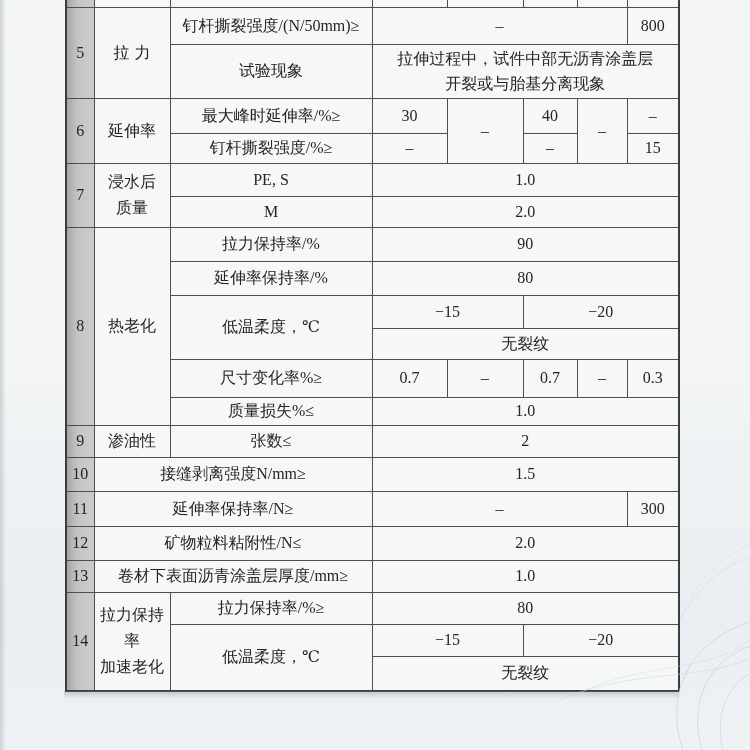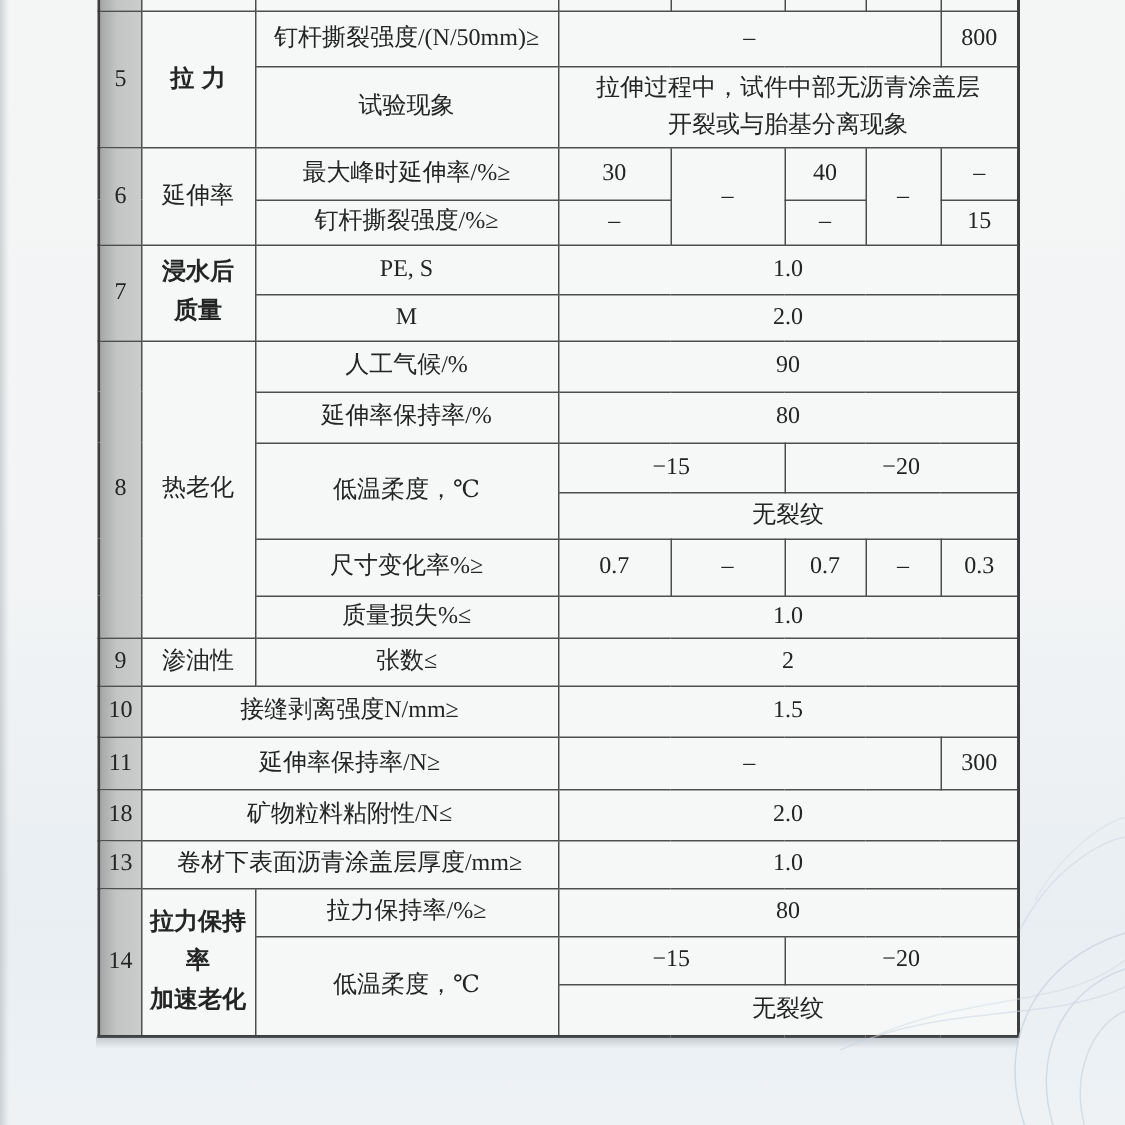--- a/index.html
+++ b/index.html
@@ -14,24 +14,24 @@
     position:absolute;left:65px;top:0;width:613px;
     border-collapse:collapse;table-layout:fixed;
     background:#f6f8f8;border:2px solid #3d3d3d;border-top:none;
   }
   table.spec td{
     border:1px solid #4e4e4e;text-align:center;vertical-align:middle;
     font-size:16px;padding:0;line-height:1.25;overflow:hidden;
   }
   td.num{background:linear-gradient(90deg,#a6a6a6 0,#c3c5c5 40%,#cbcdcd 100%);}
   tr.partial td{border-top:none;}
-  td.spaced{letter-spacing:5px;text-indent:5px;font-weight:bold;}
+  td.spaced{letter-spacing:5px;text-indent:5px;}
   td.left-text{text-align:left;padding-left:9px;}
   .two-line span{display:block;line-height:25px;font-family:Liberation Serif, serif;}
-  .cat-two-line span{display:block;line-height:26px;font-weight:bold;}
+  .cat-two-line span{display:block;line-height:26px;}
   .tbl-shadow{position:absolute;left:64px;top:691px;width:615px;height:8px;
     background:linear-gradient(180deg,rgba(108,118,128,.35),rgba(108,118,128,0));}
   svg.guilloche{position:absolute;left:0;top:0;pointer-events:none;}
 </style>
 </head>
 <body>
 
 <div class="page">
   <div class="page-edge"></div>
 
@@ -101,21 +101,21 @@
         <td colspan="5">1.0</td>
       </tr>
       <tr style="height:31px">
         <td>M</td>
         <td colspan="5">2.0</td>
       </tr>
 
       <tr style="height:34px">
         <td class="num" rowspan="6">8</td>
         <td rowspan="6">热老化</td>
-        <td>人工气候/%</td>
+        <td>拉力保持率/%</td>
         <td colspan="5">90</td>
       </tr>
       <tr style="height:34px">
         <td>延伸率保持率/%</td>
         <td colspan="5">80</td>
       </tr>
       <tr style="height:33px">
         <td rowspan="2">低温柔度，℃</td>
         <td colspan="2">−15</td>
         <td colspan="3">−20</td>
@@ -150,21 +150,21 @@
       </tr>
 
       <tr style="height:35px">
         <td class="num">11</td>
         <td colspan="2">延伸率保持率/N≥</td>
         <td colspan="4">–</td>
         <td>300</td>
       </tr>
 
       <tr style="height:34px">
-        <td class="num">18</td>
+        <td class="num">12</td>
         <td colspan="2">矿物粒料粘附性/N≤</td>
         <td colspan="5">2.0</td>
       </tr>
 
       <tr style="height:32px">
         <td class="num">13</td>
         <td colspan="2">卷材下表面沥青涂盖层厚度/mm≥</td>
         <td colspan="5">1.0</td>
       </tr>
 

